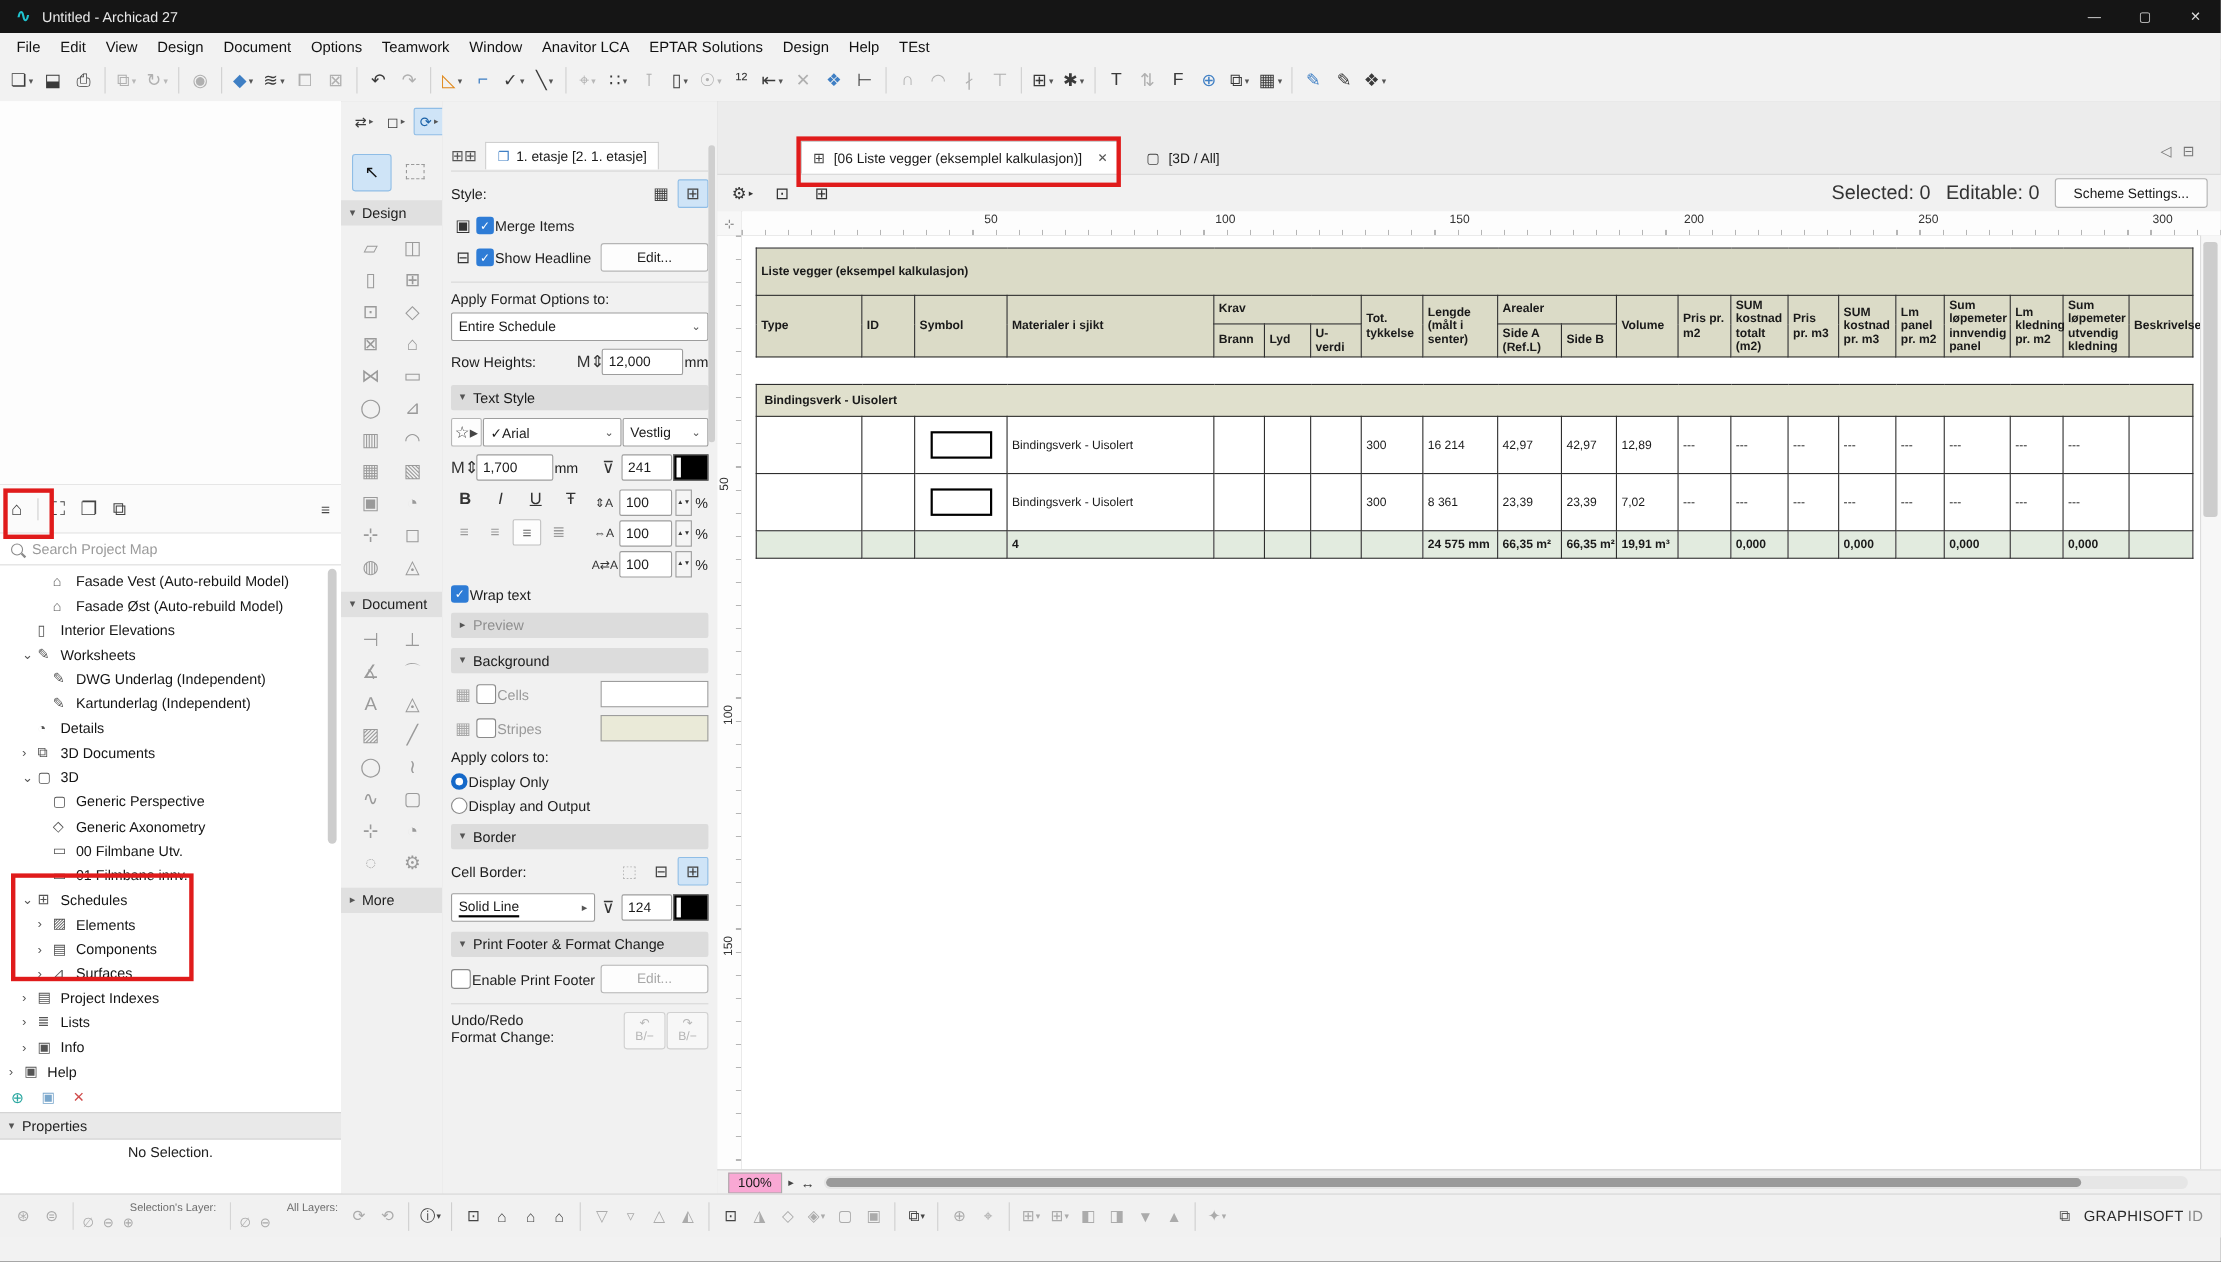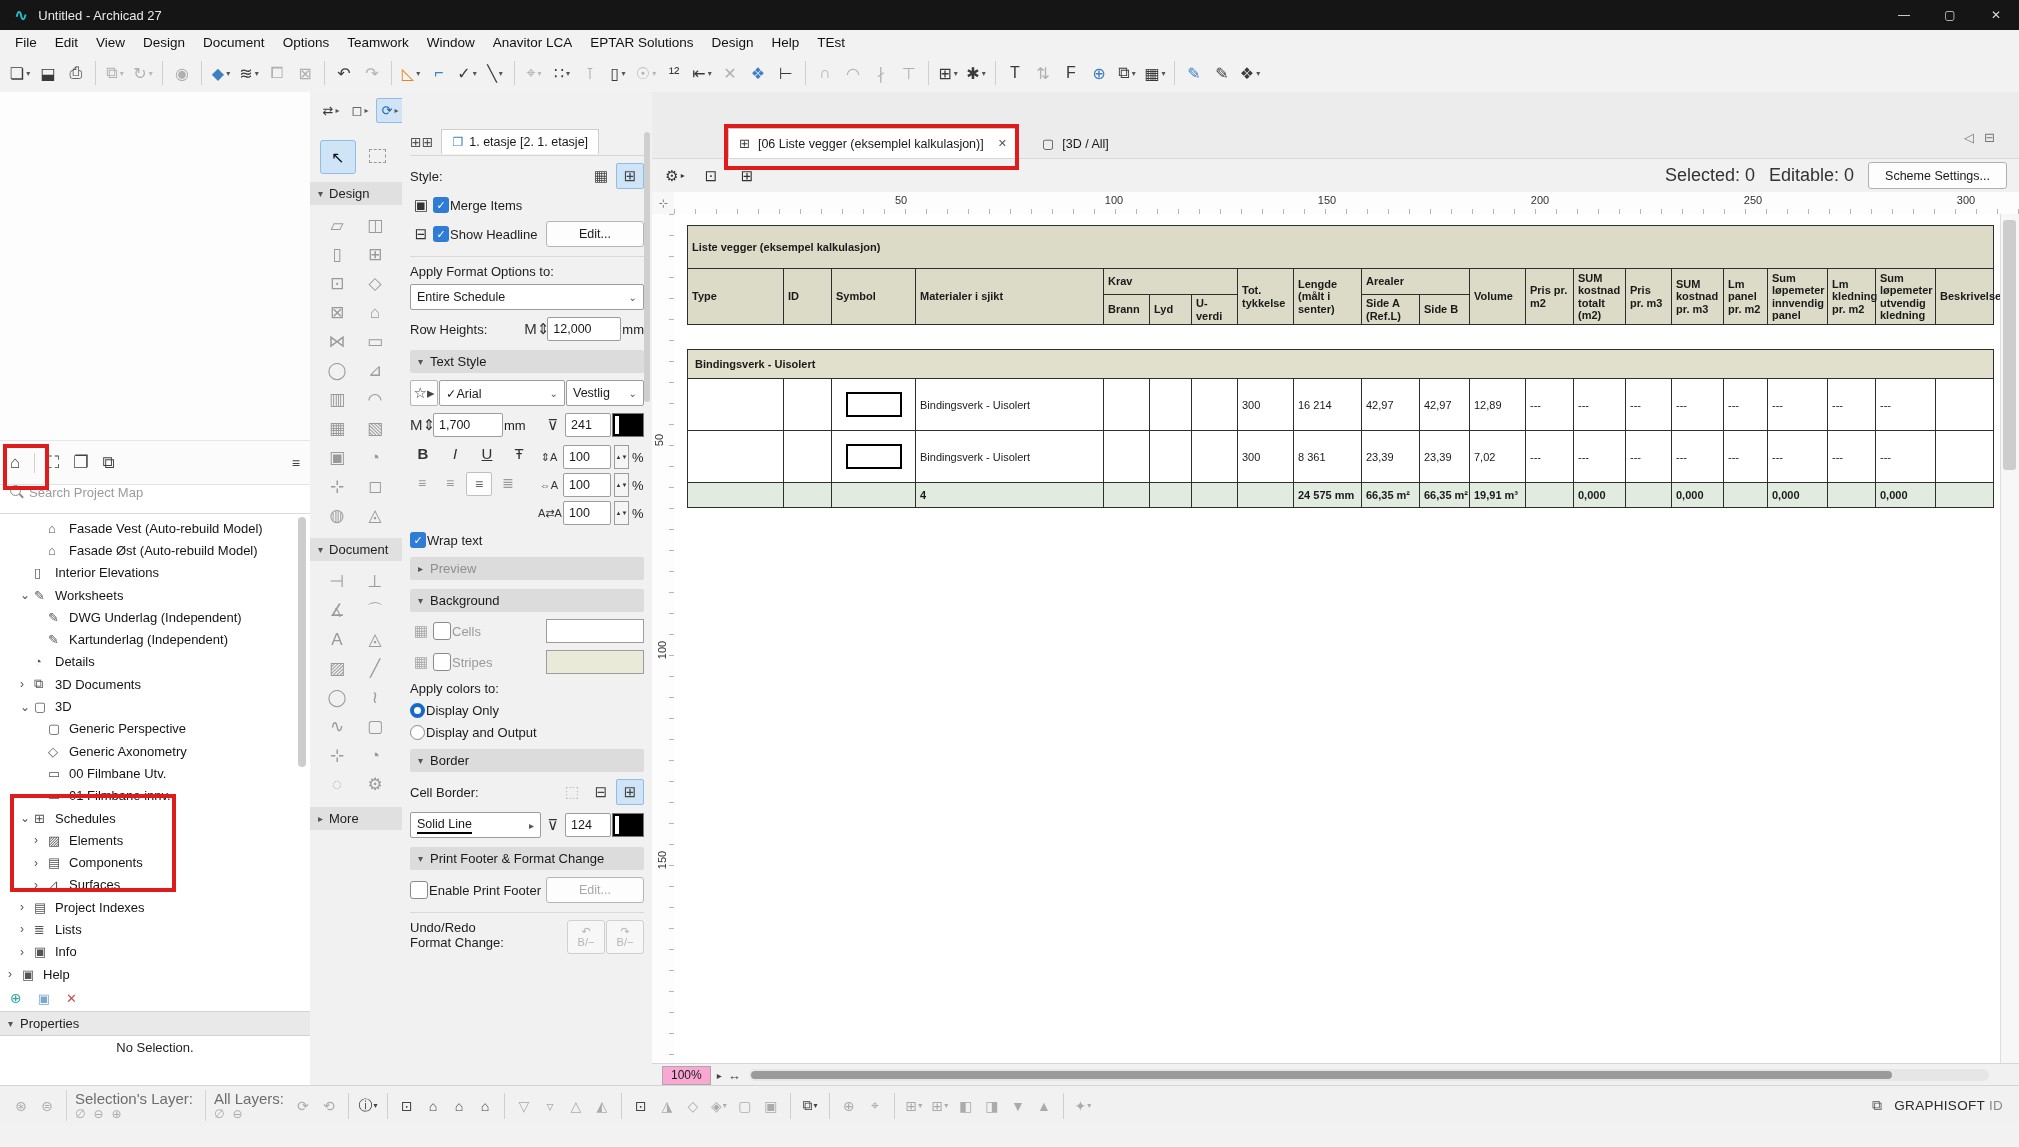--- a/index.html
+++ b/index.html
@@ -24,21 +24,21 @@
   .tbi[data-c="o"]{color:#e08a1e;}
   .tbi[data-c="b"]{color:#3f7fc4;}
   .tbi[data-dd="0"] .dd,.tbi:not([data-dd]) .dd{display:none;}
   
   .navigator{position:absolute;left:0;top:92px;width:310px;height:993px;background:#ffffff;border-right:1px solid #c9c9c9;}
   .nav-empty{height:348px;background:#fdfdfd;border-bottom:1px solid #e6e6e6;}
   .nav-iconrow{height:43px;display:flex;align-items:center;padding-left:10px;background:#fbfbfb;}
   .nav-ic{font-size:17px;color:#444;margin-right:14px;}
   .nav-sep{width:1px;height:20px;background:#d0d0d0;margin-right:12px;}
   .nav-burger{margin-left:auto;margin-right:10px;font-size:14px;color:#444;}
-  .nav-search{height:28px;border-top:1px solid #e2e2e2;border-bottom:1px solid #dcdcdc;display:flex;padding-left:10px;background:#fff;}
+  .nav-search{height:28px;border-top:1px solid #e2e2e2;border-bottom:1px solid #dcdcdc;display:flex;align-items:center;padding-left:10px;background:#fff;}
   .mag{width:9px;height:9px;border:1.5px solid #8a8a8a;border-radius:50%;position:relative;margin-right:8px;}
   .mag::after{content:"";position:absolute;width:5px;height:1.5px;background:#8a8a8a;transform:rotate(45deg);left:8px;top:9px;}
   .nav-search span{color:#9b9b9b;font-size:13px;}
   .tree{padding-top:3px;height:468px;overflow:hidden;}
   .tree-item{height:22.3px;display:flex;align-items:center;font-size:13px;}
   .tree-item[data-lv="0"]{padding-left:8px;}
   .tree-item[data-lv="1"]{padding-left:20px;}
   .tree-item[data-lv="2"]{padding-left:34px;}
   .chev{width:14px;color:#555;font-size:12px;}
   .ticon{width:21px;color:#555;font-size:13px;}
@@ -147,21 +147,21 @@
   tr.total{height:25px;} tr.total td{background:#e2ebdf;font-weight:bold;white-space:nowrap;overflow:hidden;}
   .symrect{width:52px;height:21px;border:2px solid #000;background:#fff;margin:0 auto;}
   
   .bottombar{position:absolute;left:0;top:1085px;width:2019px;height:40px;background:#f1f1f1;border-top:1px solid #d5d5d5;display:flex;align-items:center;padding-left:8px;box-sizing:border-box;}
   .bb-icon{min-width:24px;height:26px;display:flex;align-items:center;justify-content:center;font-size:14px;color:#444;margin:0 1px;}
   .bb-icon[data-m="1"]{color:#ababab;}
   .bb-icon .dd{font-size:8px;margin-left:1px;}
   .bb-icon[data-dd="0"] .dd,.bb-icon:not([data-dd]) .dd{display:none;}
   .bb-icon[data-sep="1"]{min-width:1px;width:1px;height:26px;background:#cfcfcf;margin:0 6px;}
   .lyr-block{display:flex;flex-direction:column;margin:0 6px;border-left:1px solid #d5d5d5;padding-left:8px;}
-  .lyr-label{font-size:15px;color:#6d6d6d;}
+  .lyr-label{font-size:10px;color:#6d6d6d;margin-left:43px;}
   .lyr-icons{display:flex;gap:8px;font-size:12px;color:#ababab;}
   .bb-brand{margin-left:auto;display:flex;align-items:center;gap:12px;padding-right:16px;font-size:13.5px;color:#2b2b2b;letter-spacing:.3px;}
   .bb-brand .bicn{font-size:14px;color:#555;}
   .bb-brand .idt{color:#8a8a8a;}
   
   .statusbar{position:absolute;left:0;top:1125px;width:2019px;height:22px;background:#fafafa;border-top:1px solid #d9d9d9;display:flex;align-items:center;padding-left:8px;box-sizing:border-box;font-size:12.5px;color:#111;}
   
   .redbox{position:absolute;border:4px solid #e01b1b;pointer-events:none;z-index:50;}
 </style>
 </head>

